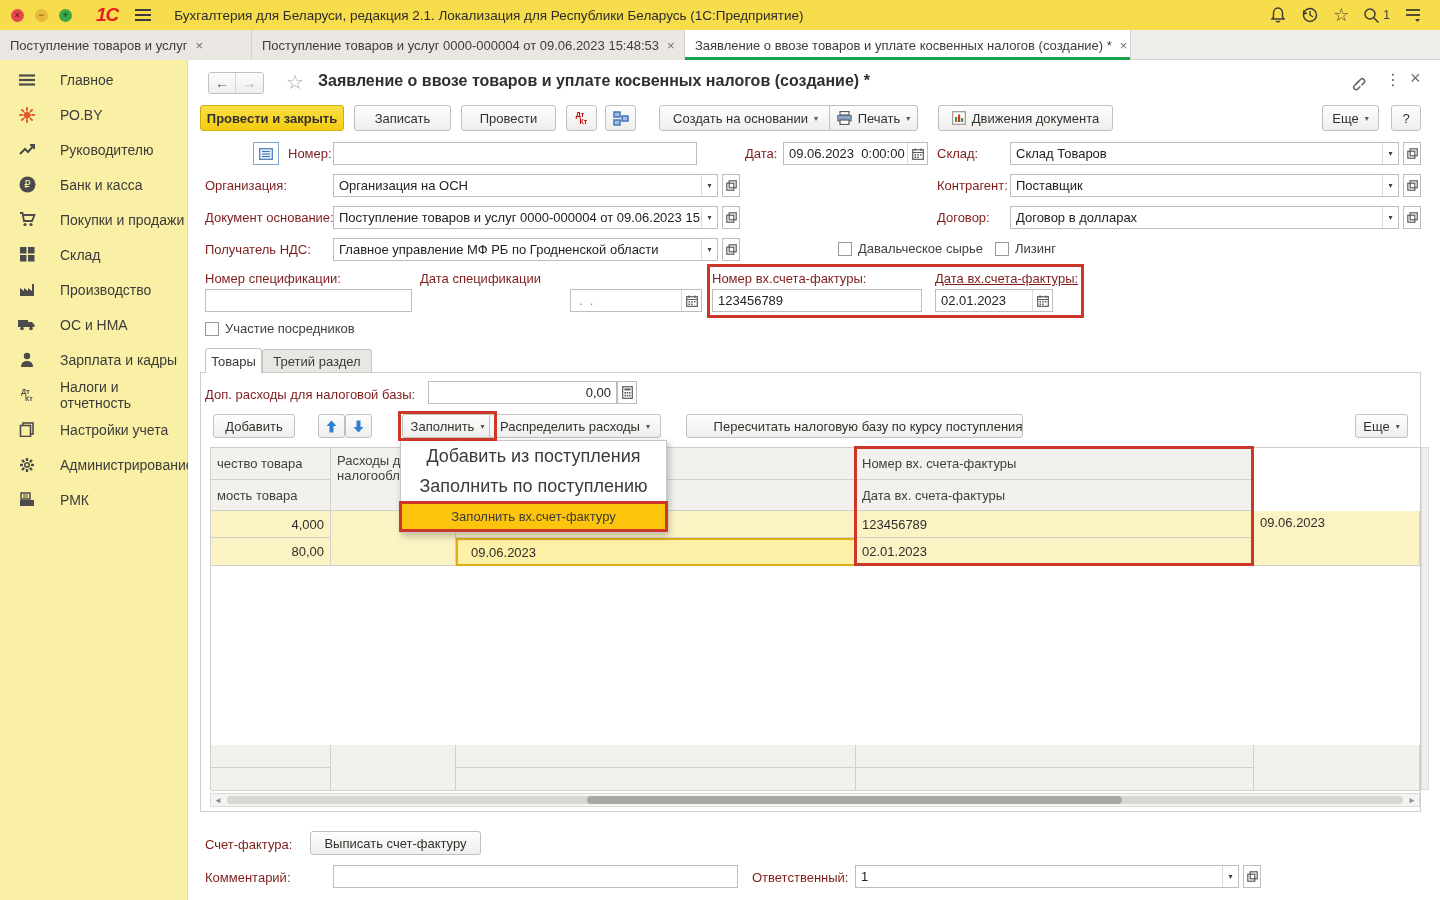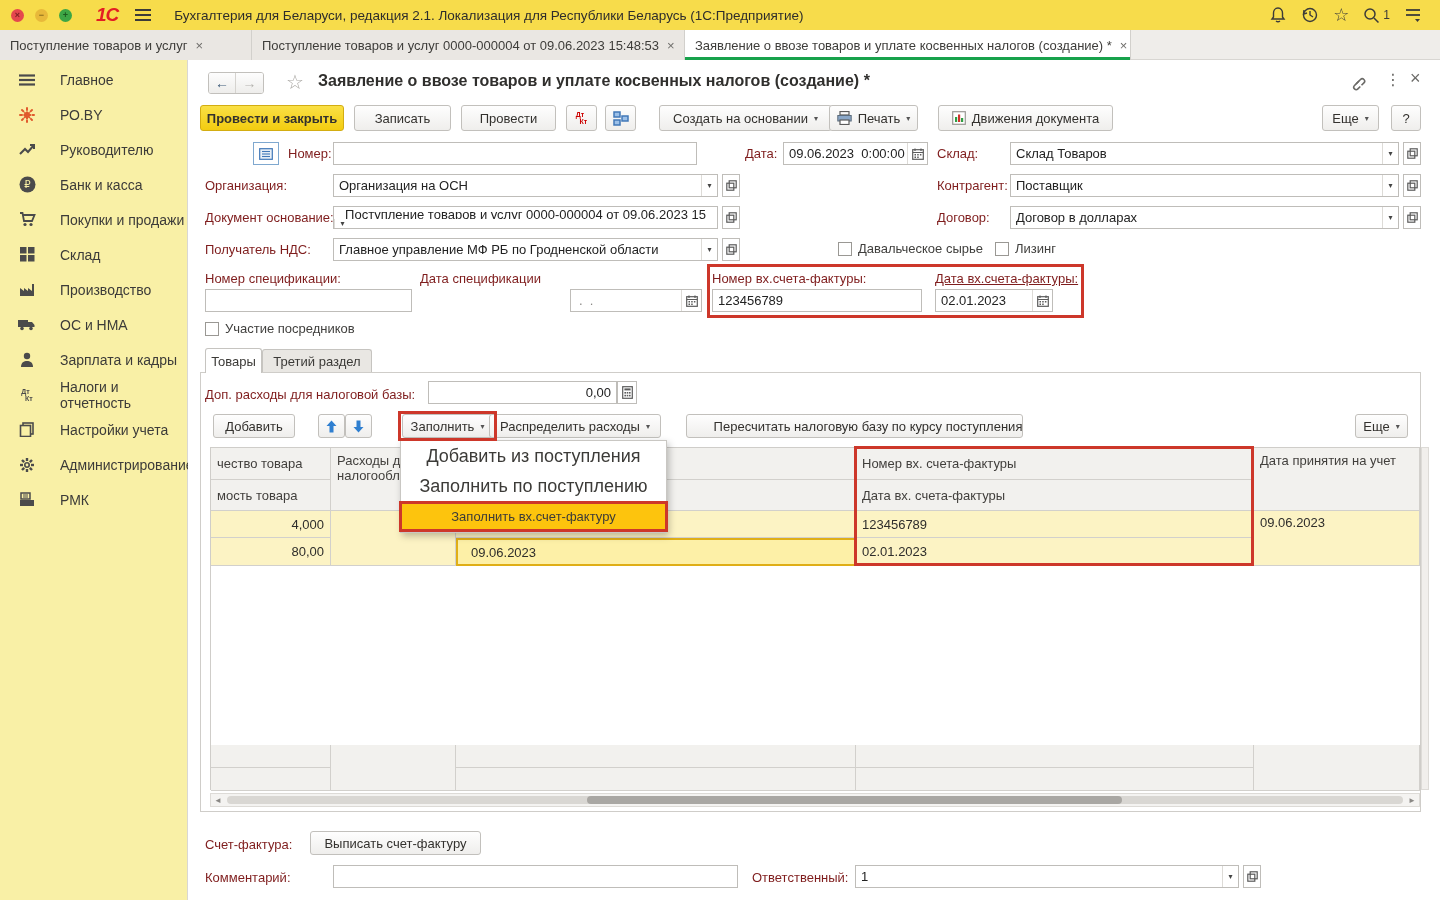--- a/index.html
+++ b/index.html
@@ -442,21 +442,21 @@
       <span class="car">▾</span>
     </div>
     <div class="iconbtn" style="left:1215px; top:114px;">
         <svg width="11" height="11" viewBox="0 0 11 11" fill="none" stroke="#5b5b5b" stroke-width="1.2">
           <rect x="0.8" y="3.2" width="7" height="7"></rect>
           <rect x="3.2" y="0.8" width="7" height="7"></rect>
         </svg>
       </div>
 
     <div class="lbl" style="left:17px; top:150px;">Документ основание:</div>
-    <div class="combo" style="left:145px; top:146px; width:385px;flex-direction:column;">
+    <div class="combo" style="left:145px; top:146px; width:385px;">
       <span class="val">Поступление товаров и услуг 0000-000004 от 09.06.2023 15</span>
       <span class="car">▾</span>
     </div>
     <div class="iconbtn" style="left:534px; top:146px;">
         <svg width="11" height="11" viewBox="0 0 11 11" fill="none" stroke="#5b5b5b" stroke-width="1.2">
           <rect x="0.8" y="3.2" width="7" height="7"></rect>
           <rect x="3.2" y="0.8" width="7" height="7"></rect>
         </svg>
       </div>
     <div class="lbl" style="left:749px; top:150px;">Договор:</div>
@@ -619,23 +619,20 @@
           <span><span>Расходы д</span><br><span>налогообл</span></span>
         </div>
       <div class="hc" style="left:245px; top:0; width:400px; height:32px;"></div>
       <div class="hc" style="left:245px; top:32px; width:400px; height:31px;"></div>
       <div class="hc" style="left:645px; top:0; width:398px; height:32px;">
           <span>Номер вх. счета-фактуры</span>
         </div>
       <div class="hc" style="left:645px; top:32px; width:398px; height:31px;">
           <span>Дата вх. счета-фактуры</span>
         </div>
-      <div class="hc top" style="left:1043px; top:0; width:166px; height:63px;">
-          <span>Дата принятия на учет</span>
-        </div>
 
       <div class="dc num" style="left:0; top:63px; width:120px; height:27px;">
           <span>4,000</span>
         </div>
       <div class="dc num" style="left:0; top:90px; width:120px; height:28px;">
           <span>80,00</span>
         </div>
       <div class="dc" style="left:120px; top:63px; width:125px; height:55px;"></div>
       <div class="dc" style="left:245px; top:63px; width:400px; height:27px;"></div>
       <div class="hl-cell" style="position:absolute; left:245px; top:90px; width:400px; height:28px;">

